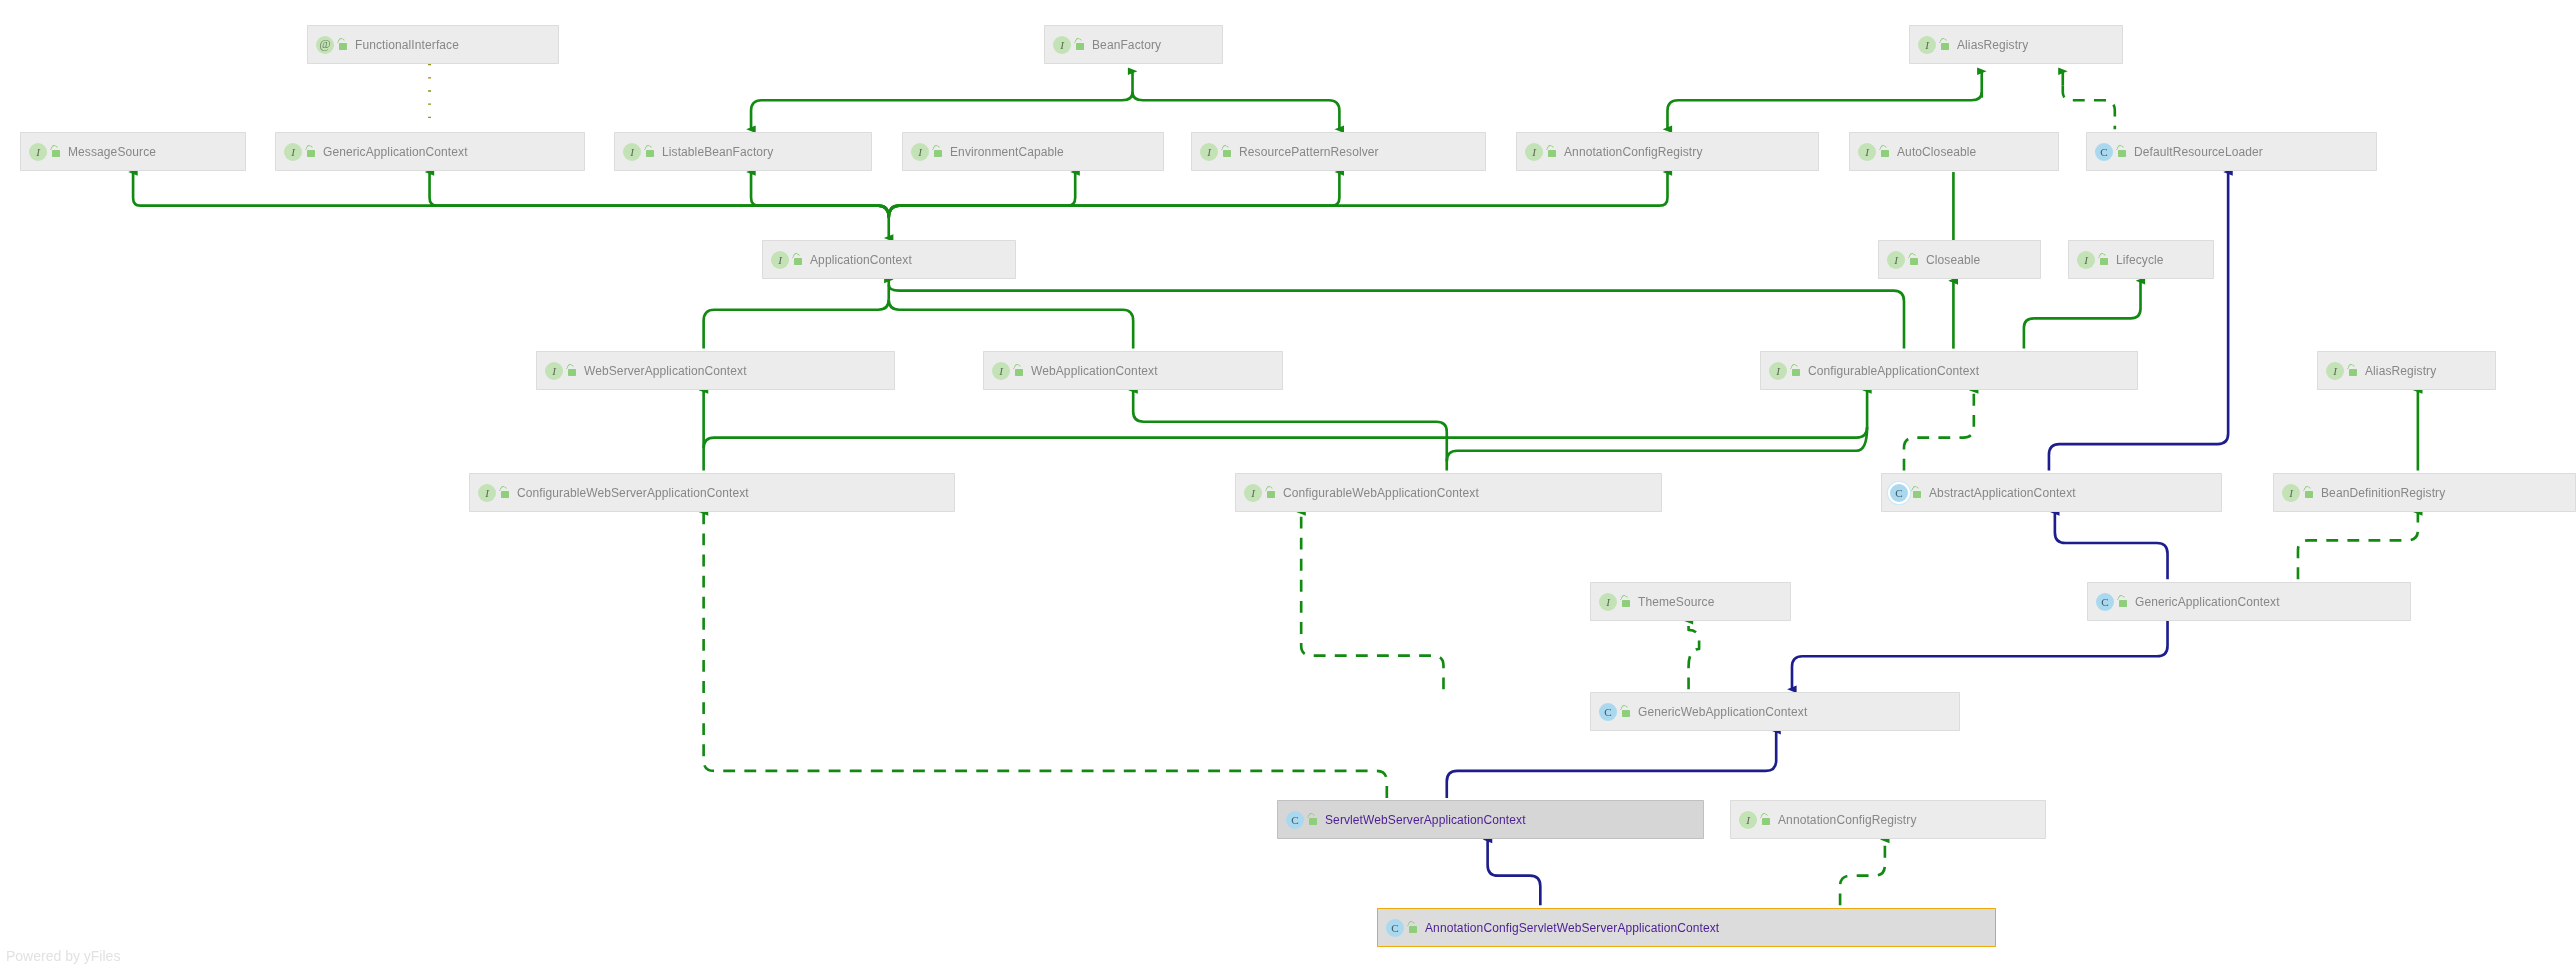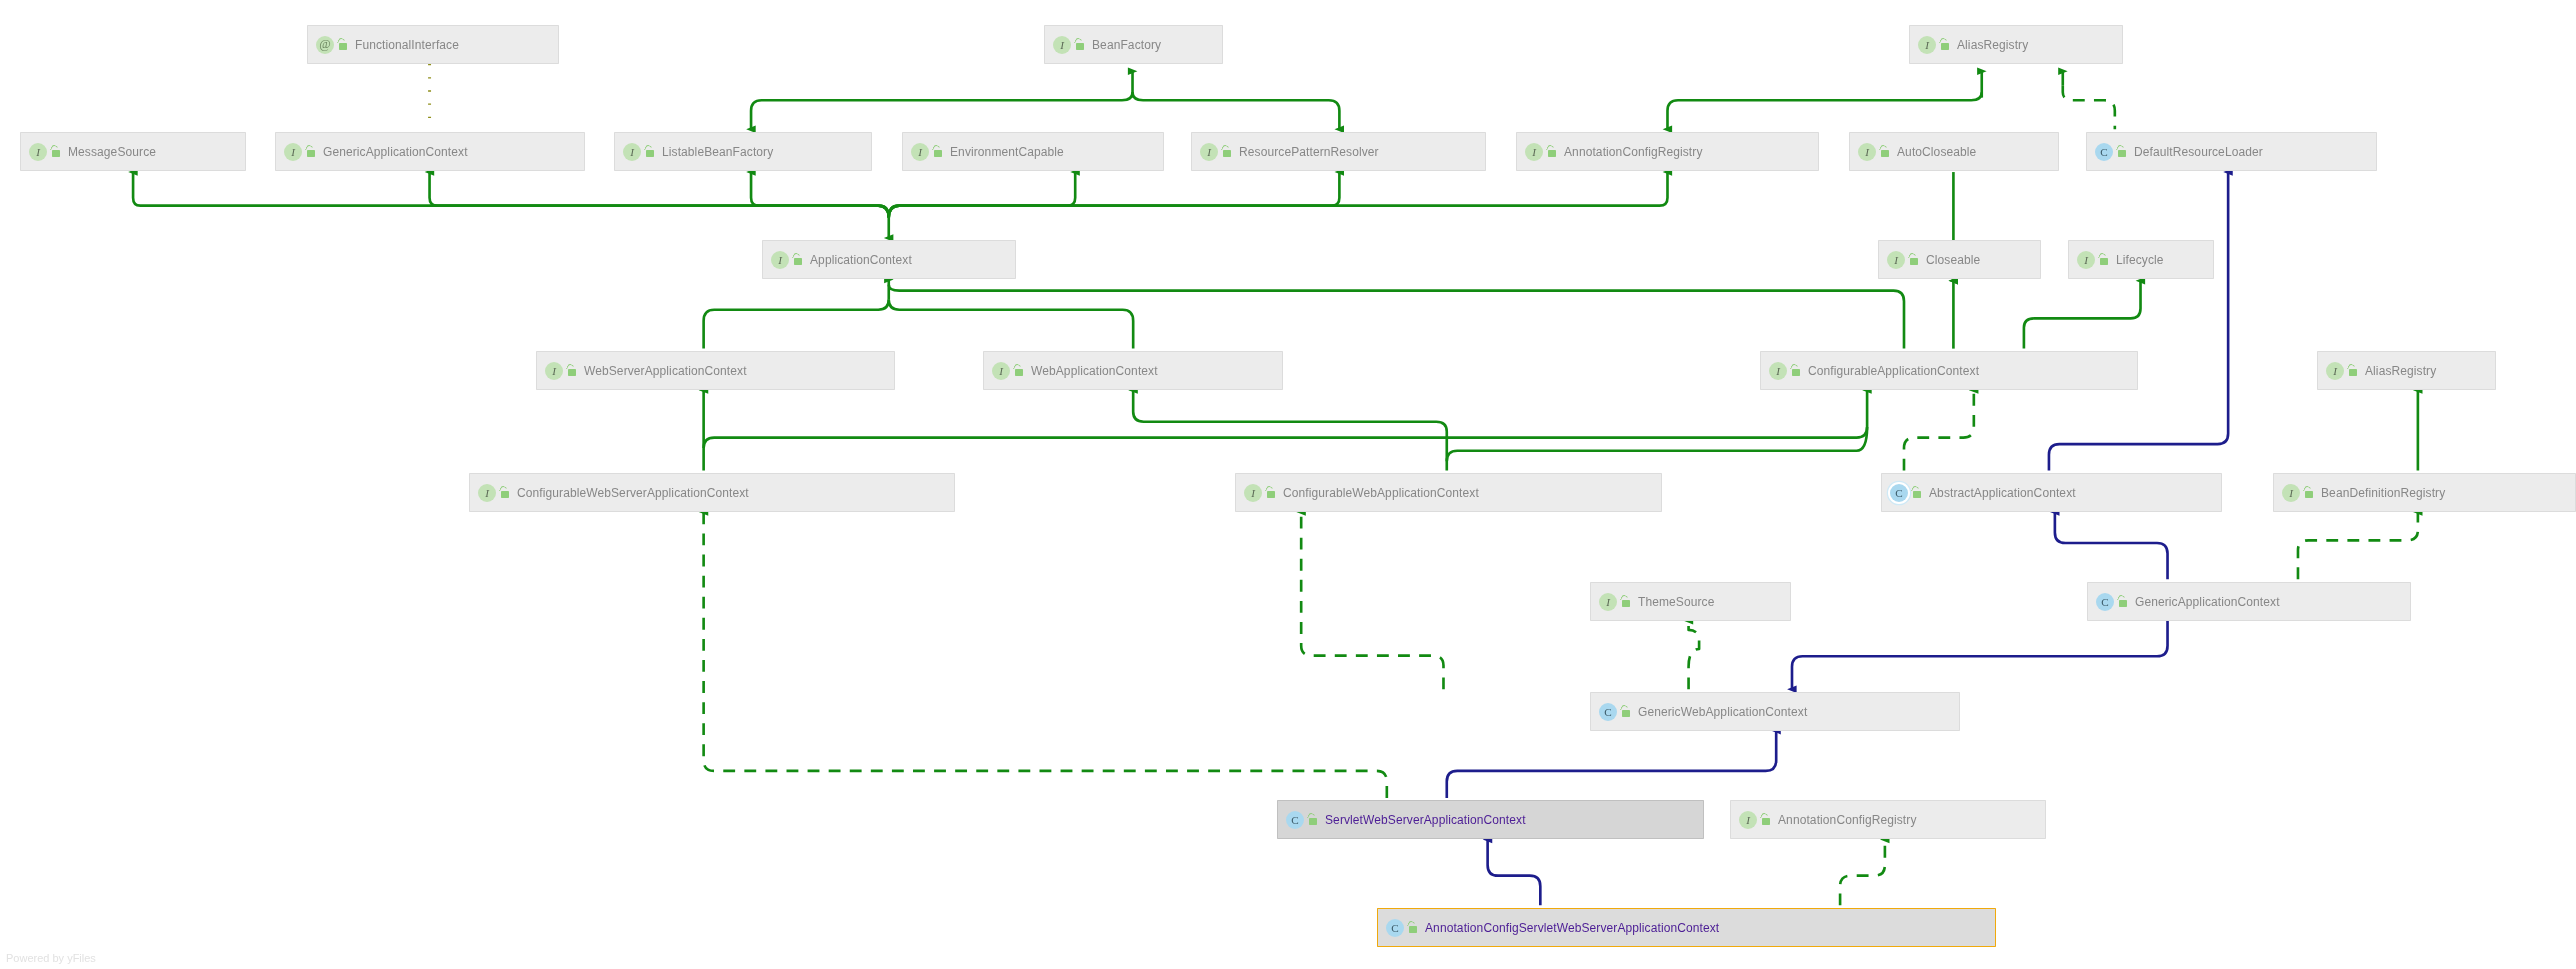--- a/index.html
+++ b/index.html
@@ -103,21 +103,21 @@
     font-size: 12px;
     color: #878787;
     letter-spacing: 0.1px;
     line-height: 1;
   }
   .node.sel .label, .node.focus .label { color: #4c1d95; }
   .watermark {
     position: absolute;
     left: 6px;
     bottom: 6px;
-    font-size: 11px;
+    font-size: 14px;
     color: #e2e2e2;
     font-family: "Liberation Sans", sans-serif;
   }
 </style>
 </head>
 <body>
 
 <div id="canvas">
 
   <svg id="edge-layer" width="2576" height="970" viewBox="0 0 3910 1472">

